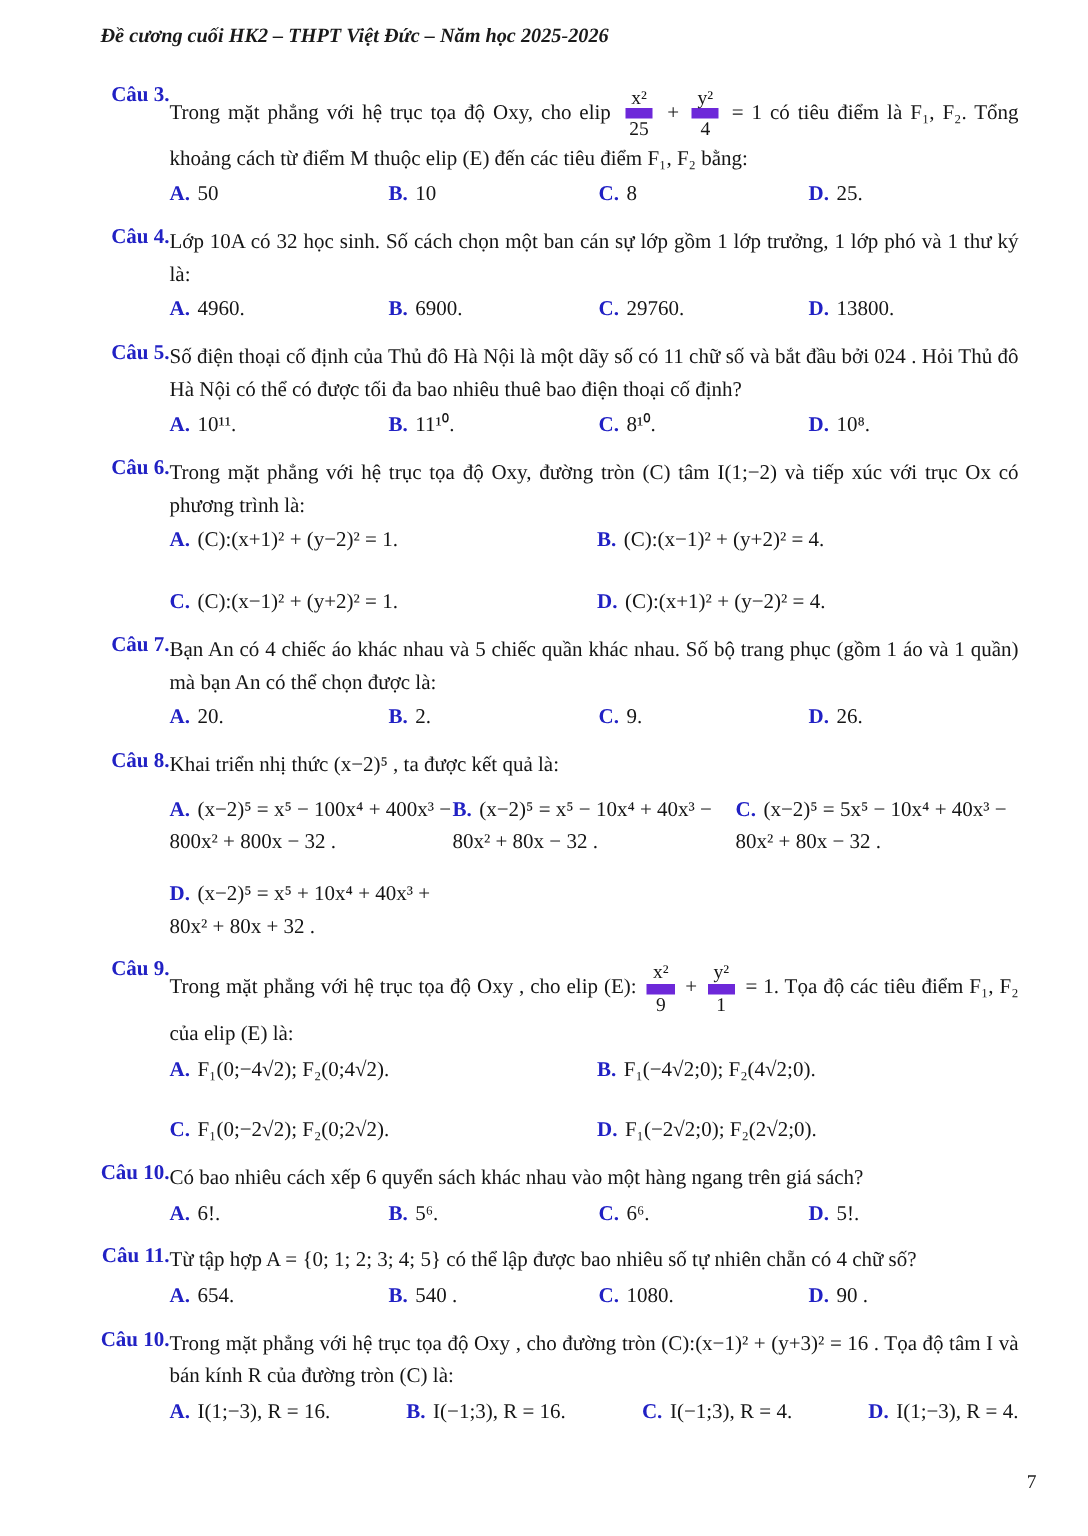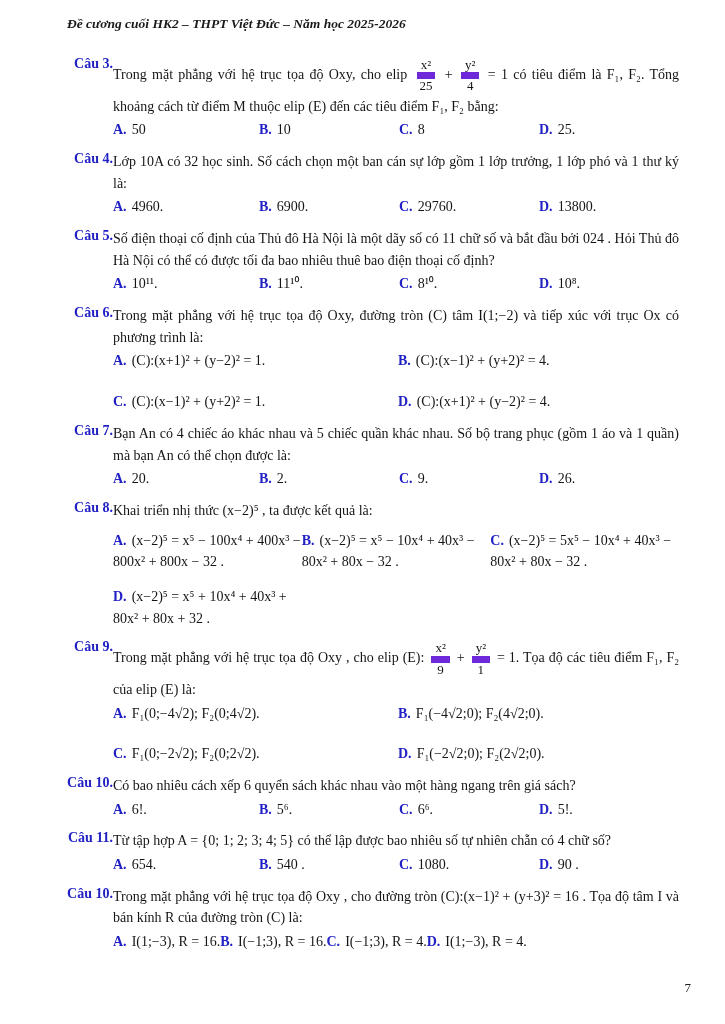--- a/index.html
+++ b/index.html
@@ -14,21 +14,21 @@
     margin-left:20px;
   }
   .q { display:flex; margin-bottom:10px; }
   .qlabel { flex:0 0 66px; color:#2121c4; font-weight:bold;text-align:right; }
   .qmain { flex:1; min-width:0; }
   .qbody { text-align:justify; line-height:1.55; }
   .opts { margin-top:2px; line-height:1.55; }
   .opts4 { display:grid; grid-template-columns:146px 140px 140px auto; }
   .opts2 { display:grid; grid-template-columns:285px auto; row-gap:19px; }
   .opts1 { display:grid; grid-template-columns:1fr 1fr 1fr; row-gap:13px; margin-top:8px; }
-  .optsflex { display:flex; }
+  .optsflex { display:flex; justify-content:space-between; }
   .opt { white-space:nowrap; }
   .opts1 .opt { white-space:normal; }
   .ol { color:#2121c4; font-weight:bold; margin-right:5px; }
   .frac {
     display:inline-flex; flex-direction:column; align-items:center;
     vertical-align:middle; line-height:1.1; margin:2px 3px; font-size:13px;
   }
   .fnum { border-bottom:7px solid #6d28d9; padding:0 4px; }
   .fden { padding:0 4px; }
   .pageno { position:absolute; right:34px; bottom:28px; font-size:13px; color:#1a1a1a; }

